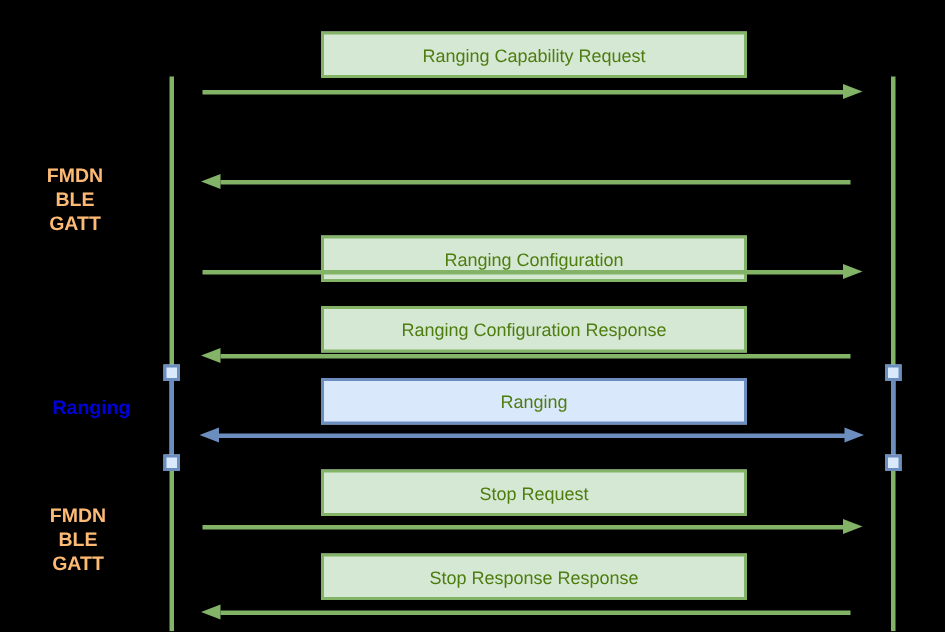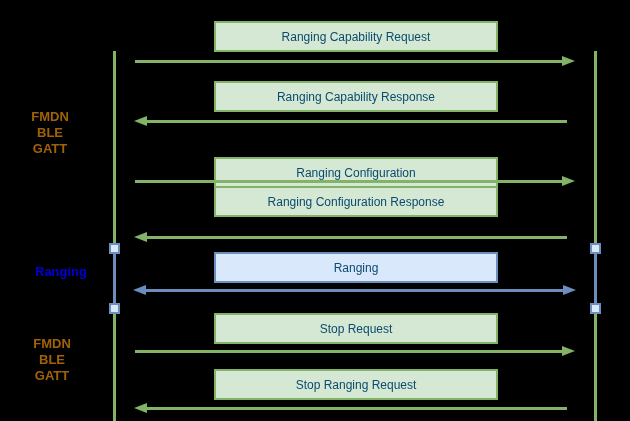--- a/index.html
+++ b/index.html
@@ -52,21 +52,21 @@
     left: 214px;
     width: 284px;
     height: 31px;
     box-sizing: border-box;
     background: #d5e8d4;
     border: 2px solid #82b366;
     display: flex;
     align-items: center;
     justify-content: center;
     font-size: 12px;
-    color: #0c4a6e;
+    color: #4d7c0f;
     white-space: nowrap;
   }
   .msg-box.blue {
     background: #dae8fc;
     border-color: #6c8ebf;
   }
   
   .arrow {
     position: absolute;
     left: 0;
@@ -105,21 +105,21 @@
   .arrow.blue .headL { border-right-color: #6c8ebf; left: 133px; }
   
   .phase-label {
     position: absolute;
     width: 80px;
     text-align: center;
     font-weight: bold;
     font-size: 13px;
     line-height: 16px;
   }
-  .phase-label.green { color: #a16207; }
+  .phase-label.green { color: #fdba74; }
   .phase-label.blue  { color: #0000d9; }
   #phase-top    { left: 10px; top: 109px; }
   #phase-mid    { left: 21px; top: 264px; }
   #phase-bottom { left: 12px; top: 336px; }
 </style>
 </head>
 <body>
 
 <div class="canvas">
 
@@ -141,26 +141,25 @@
   <div class="phase-label blue" id="phase-mid">
     <div>Ranging</div>
   </div>
   <div class="phase-label green" id="phase-bottom">
     <div>FMDN</div>
     <div>BLE</div>
     <div>GATT</div>
   </div>
 
   <div class="msg-box" style="top:21px">Ranging Capability Request</div>
-  <div class="msg-box" style="top:81px">Ranging Capability Response</div>
   <div class="msg-box" style="top:157px">Ranging Configuration</div>
-  <div class="msg-box" style="top:186px">Ranging Configuration Response</div>
+  <div class="msg-box" style="top:204px">Ranging Configuration Response</div>
   <div class="msg-box blue" style="top:252px">Ranging</div>
   <div class="msg-box" style="top:313px">Stop Request</div>
-  <div class="msg-box" style="top:369px">Stop Ranging Request</div>
+  <div class="msg-box" style="top:369px">Stop Response Response</div>
 
   <div class="arrow dir-right" style="top:55px">
     <div class="line"></div>
     <div class="headR"></div>
   </div>
   <div class="arrow dir-left" style="top:115px">
     <div class="line"></div>
     <div class="headL"></div>
   </div>
   <div class="arrow dir-right" style="top:175px">

